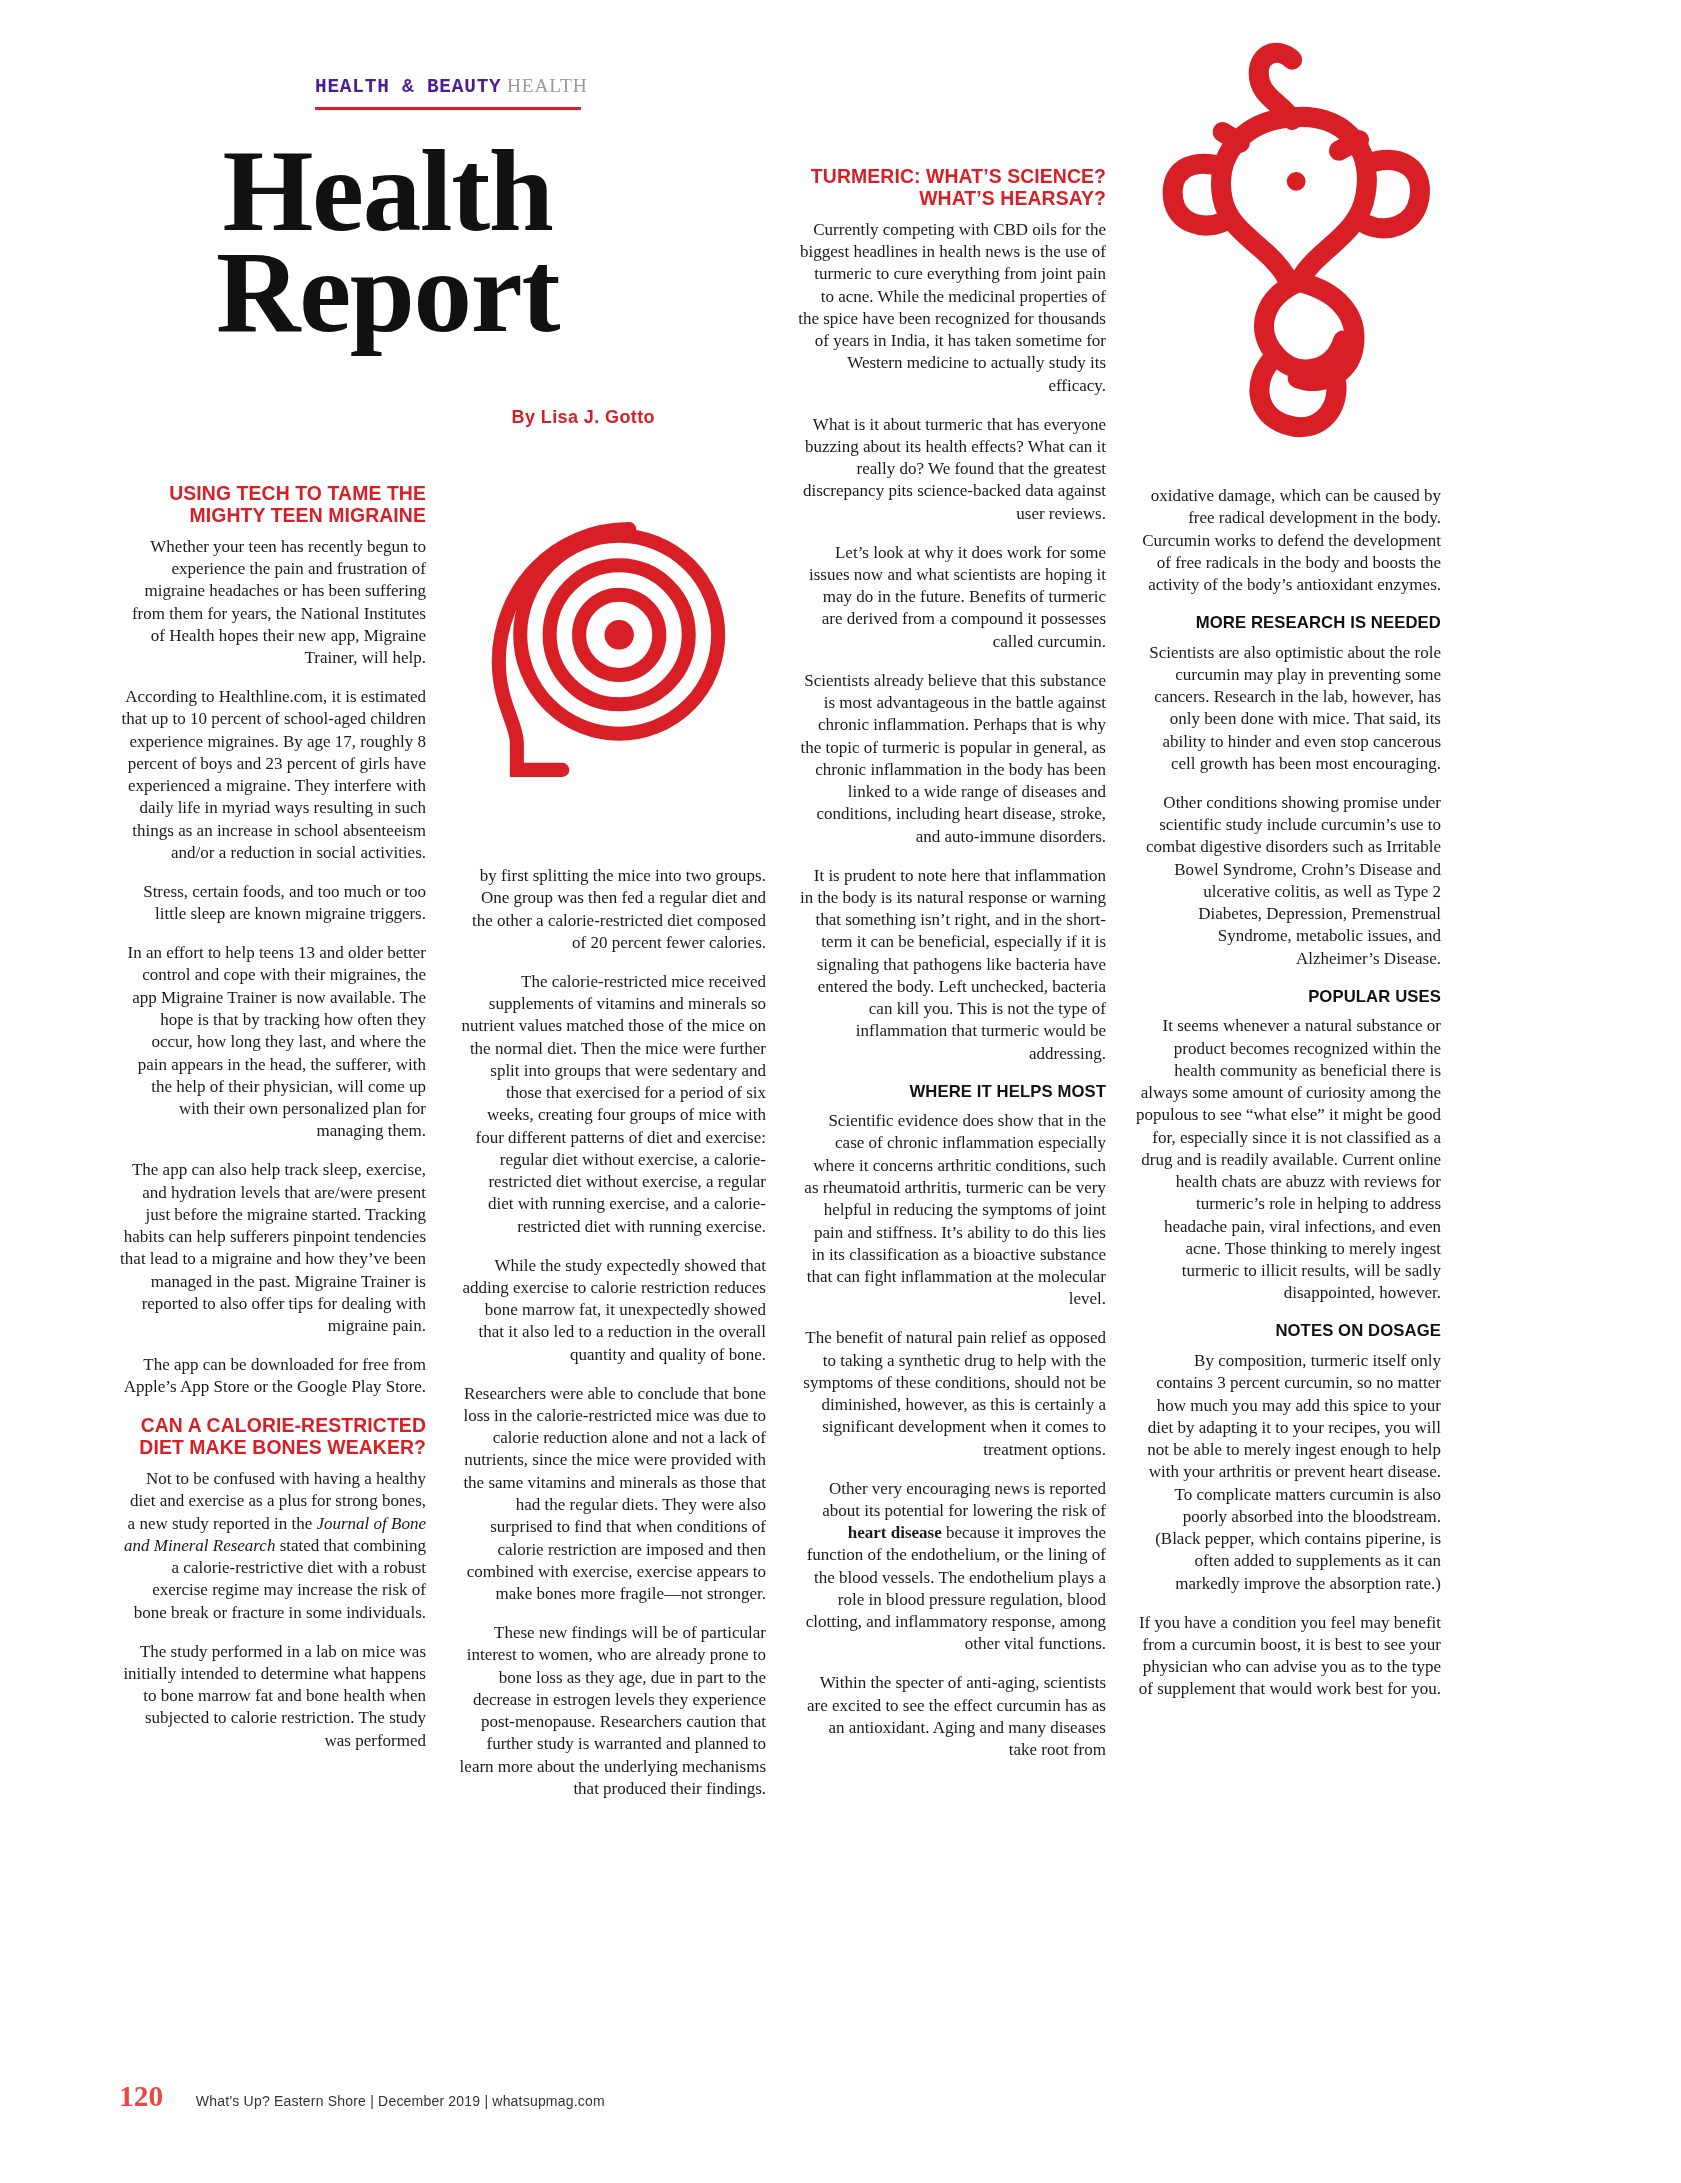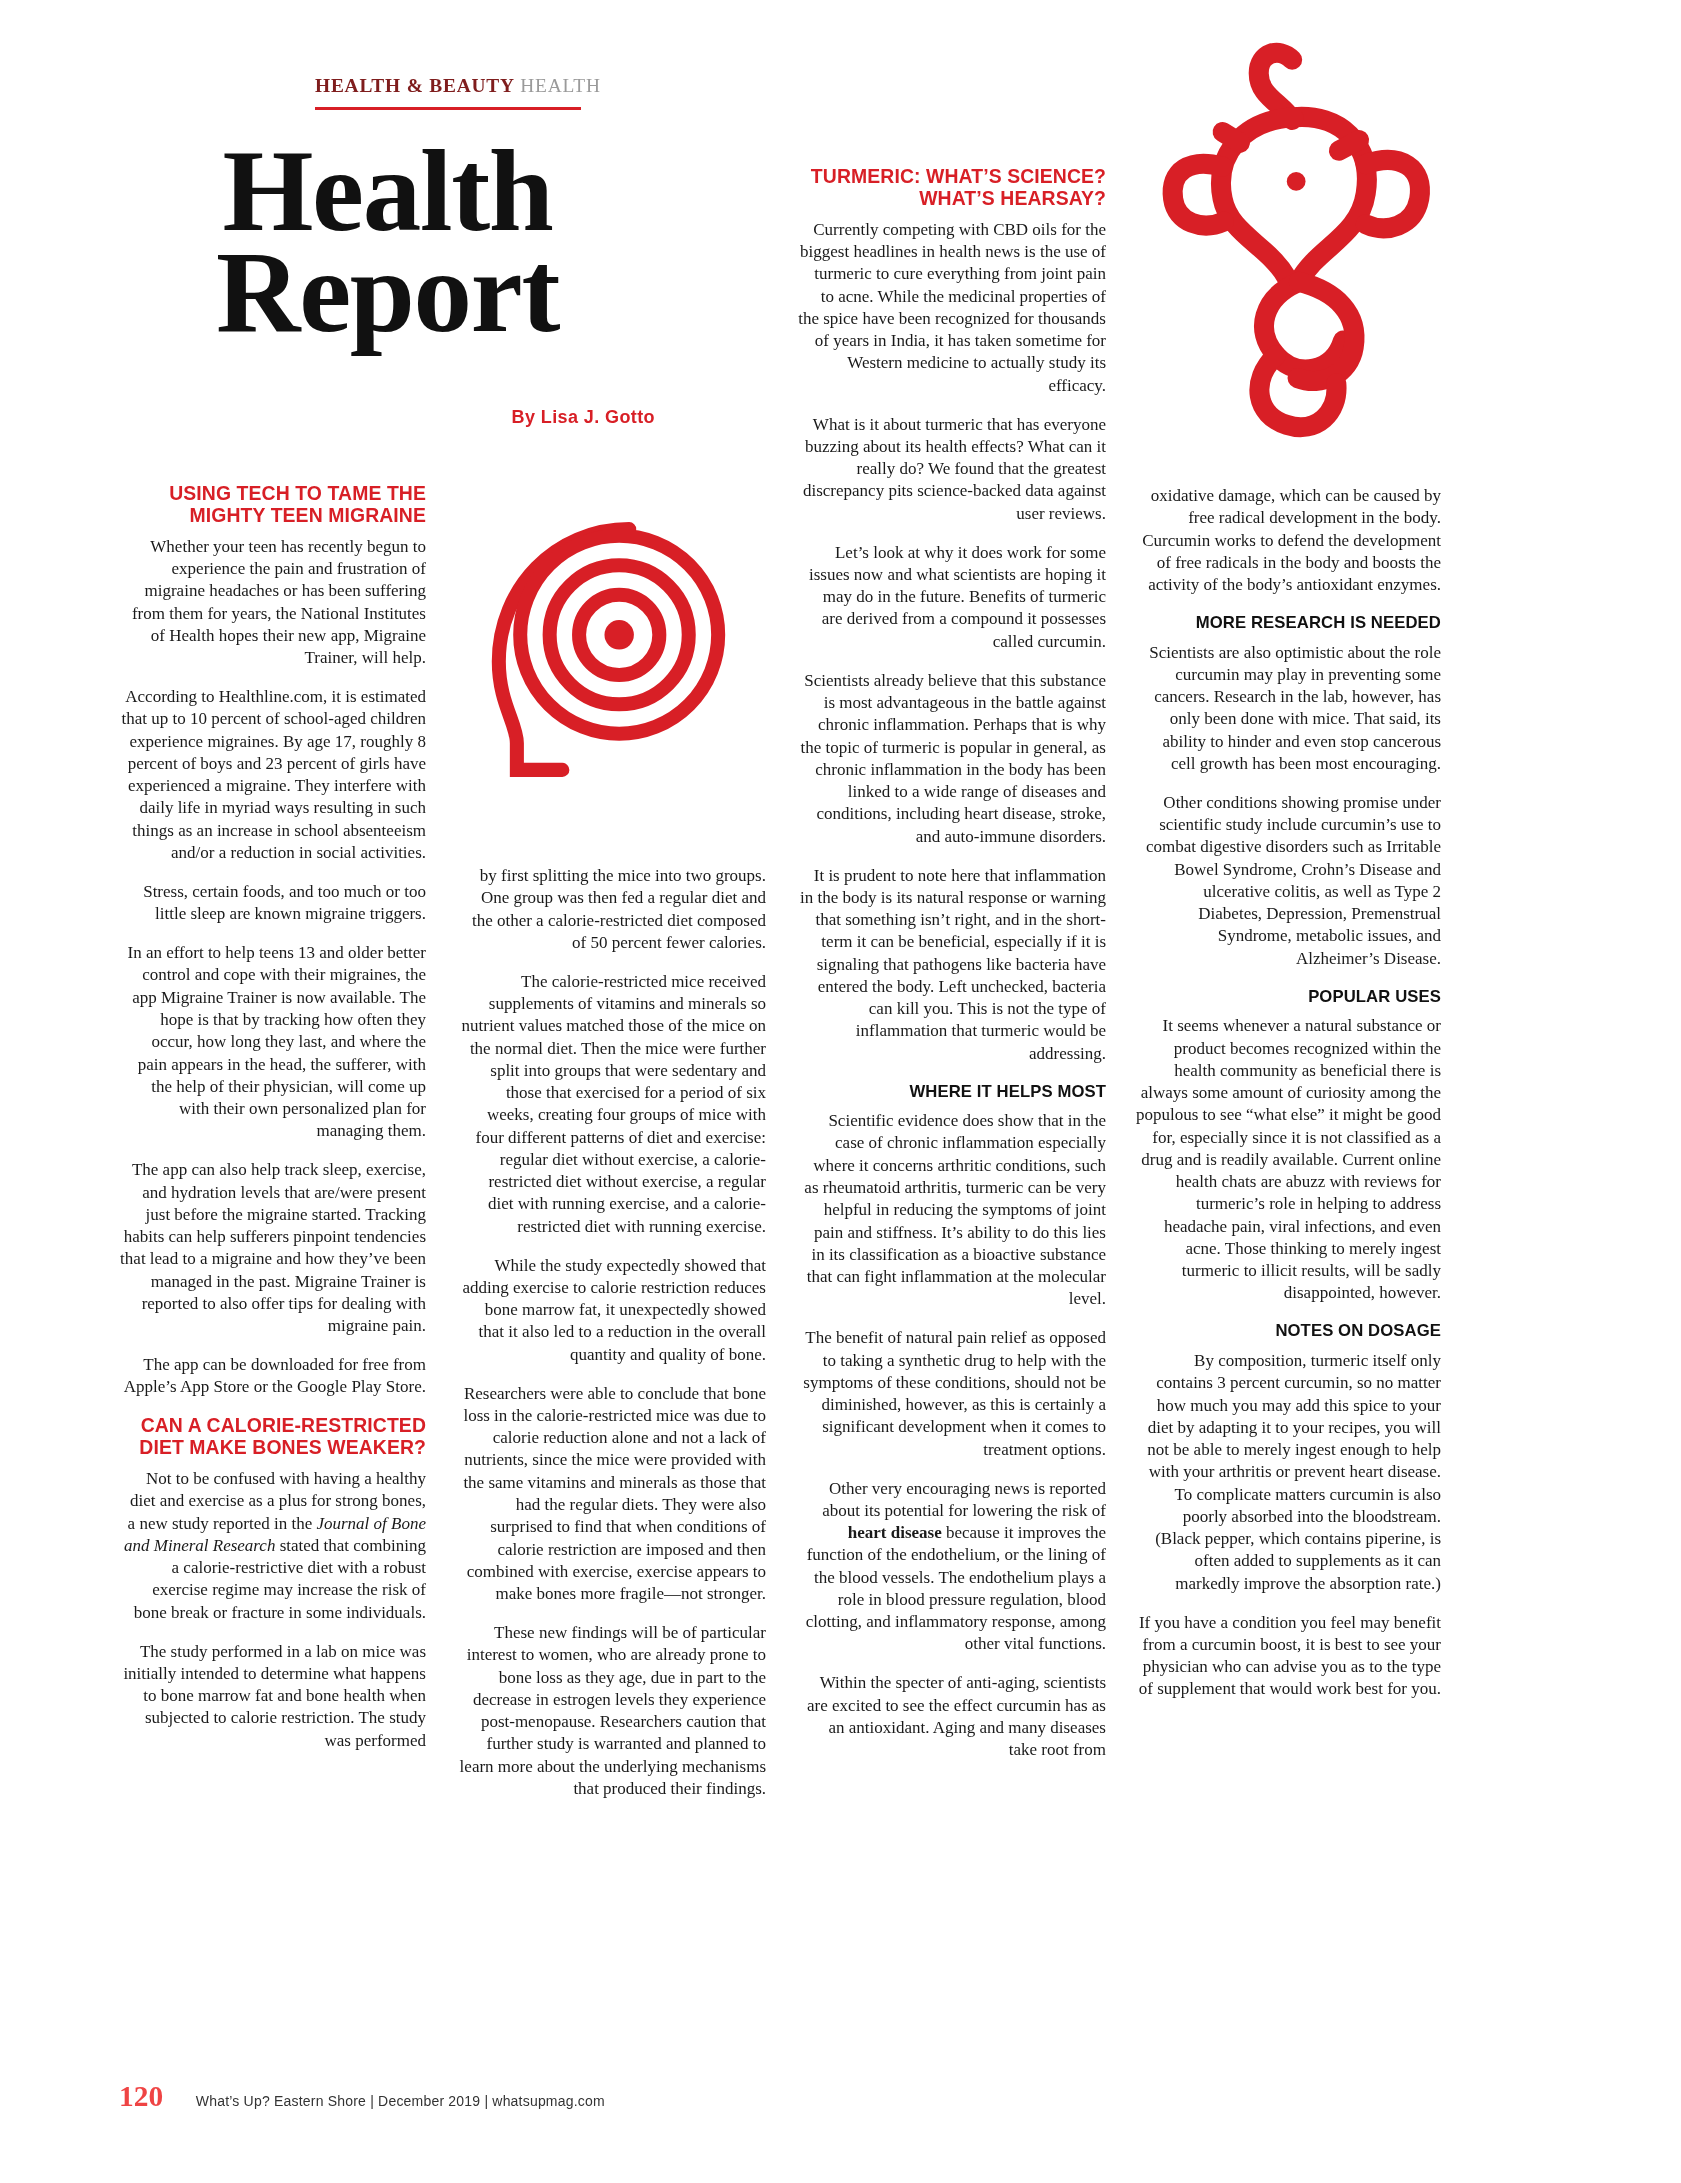--- a/index.html
+++ b/index.html
@@ -19,25 +19,25 @@
     width: 1681px; height: 2183px;
   }
 
   
   .kicker {
     position: absolute;
     left: 315px; top: 75px;
     width: 469px;
   }
   .kicker .k1 {
-    font-family: Liberation Serif, serif;
+    font-family: Liberation Mono, monospace;
     font-weight: bold;
     font-size: 19.4px;
     letter-spacing: 0.8px;
-    color: #7f1d1d;
+    color: #4c1d95;
   }
   .kicker .k2 {
     font-family: "Liberation Serif", serif;
     font-size: 19.4px;
     letter-spacing: 0.8px;
     color: #9a9a9a;
     margin-left: 5.4px;
   }
   .kicker-rule {
     position: absolute;
@@ -201,21 +201,21 @@
     <p>In an effort to help teens 13 and older better control and cope with their migraines, the app Migraine Trainer is now available. The hope is that by tracking how often they occur, how long they last, and where the pain appears in the head, the sufferer, with the help of their physician, will come up with their own personalized plan for managing them.</p>
     <p>The app can also help track sleep, exercise, and hydration levels that are/were present just before the migraine started. Tracking habits can help sufferers pinpoint tendencies that lead to a migraine and how they’ve been managed in the past. Migraine Trainer is reported to also offer tips for dealing with migraine pain.</p>
     <p>The app can be downloaded for free from Apple’s App Store or the Google Play Store.</p>
 
     <h2 class="sec-red sp-top">CAN A CALORIE-RESTRICTED DIET MAKE BONES WEAKER?</h2>
     <p><span>Not to be confused with having a healthy diet and exercise as a plus for strong bones, a new study reported in the </span><em>Journal of Bone and Mineral Research</em><span> stated that combining a calorie-restrictive diet with a robust exercise regime may increase the risk of bone break or fracture in some individuals.</span></p>
     <p>The study performed in a lab on mice was initially intended to determine what happens to bone marrow fat and bone health when subjected to calorie restriction. The study was performed</p>
   </div>
 
   <div class="col" id="col2">
-    <p>by first splitting the mice into two groups. One group was then fed a regular diet and the other a calorie-restricted diet composed of 50 percent fewer calories.</p>
+    <p>by first splitting the mice into two groups. One group was then fed a regular diet and the other a calorie-restricted diet composed of 20 percent fewer calories.</p>
     <p>The calorie-restricted mice received supplements of vitamins and minerals so nutrient values matched those of the mice on the normal diet. Then the mice were further split into groups that were sedentary and those that exercised for a period of six weeks, creating four groups of mice with four different patterns of diet and exercise: regular diet without exercise, a calorie-restricted diet without exercise, a regular diet with running exercise, and a calorie-restricted diet with running exercise.</p>
     <p>While the study expectedly showed that adding exercise to calorie restriction reduces bone marrow fat, it unexpectedly showed that it also led to a reduction in the overall quantity and quality of bone.</p>
     <p>Researchers were able to conclude that bone loss in the calorie-restricted mice was due to calorie reduction alone and not a lack of nutrients, since the mice were provided with the same vitamins and minerals as those that had the regular diets. They were also surprised to find that when conditions of calorie restriction are imposed and then combined with exercise, exercise appears to make bones more fragile—not stronger.</p>
     <p>These new findings will be of particular interest to women, who are already prone to bone loss as they age, due in part to the decrease in estrogen levels they experience post-menopause. Researchers caution that further study is warranted and planned to learn more about the underlying mechanisms that produced their findings.</p>
   </div>
 
   <div class="col" id="col3">
     <h2 class="sec-red">TURMERIC: WHAT’S SCIENCE? WHAT’S HEARSAY?</h2>
     <p>Currently competing with CBD oils for the biggest headlines in health news is the use of turmeric to cure everything from joint pain to acne. While the medicinal properties of the spice have been recognized for thousands of years in India, it has taken sometime for Western medicine to actually study its efficacy.</p>
     <p>What is it about turmeric that has everyone buzzing about its health effects? What can it really do? We found that the greatest discrepancy pits science-backed data against user reviews.</p>

